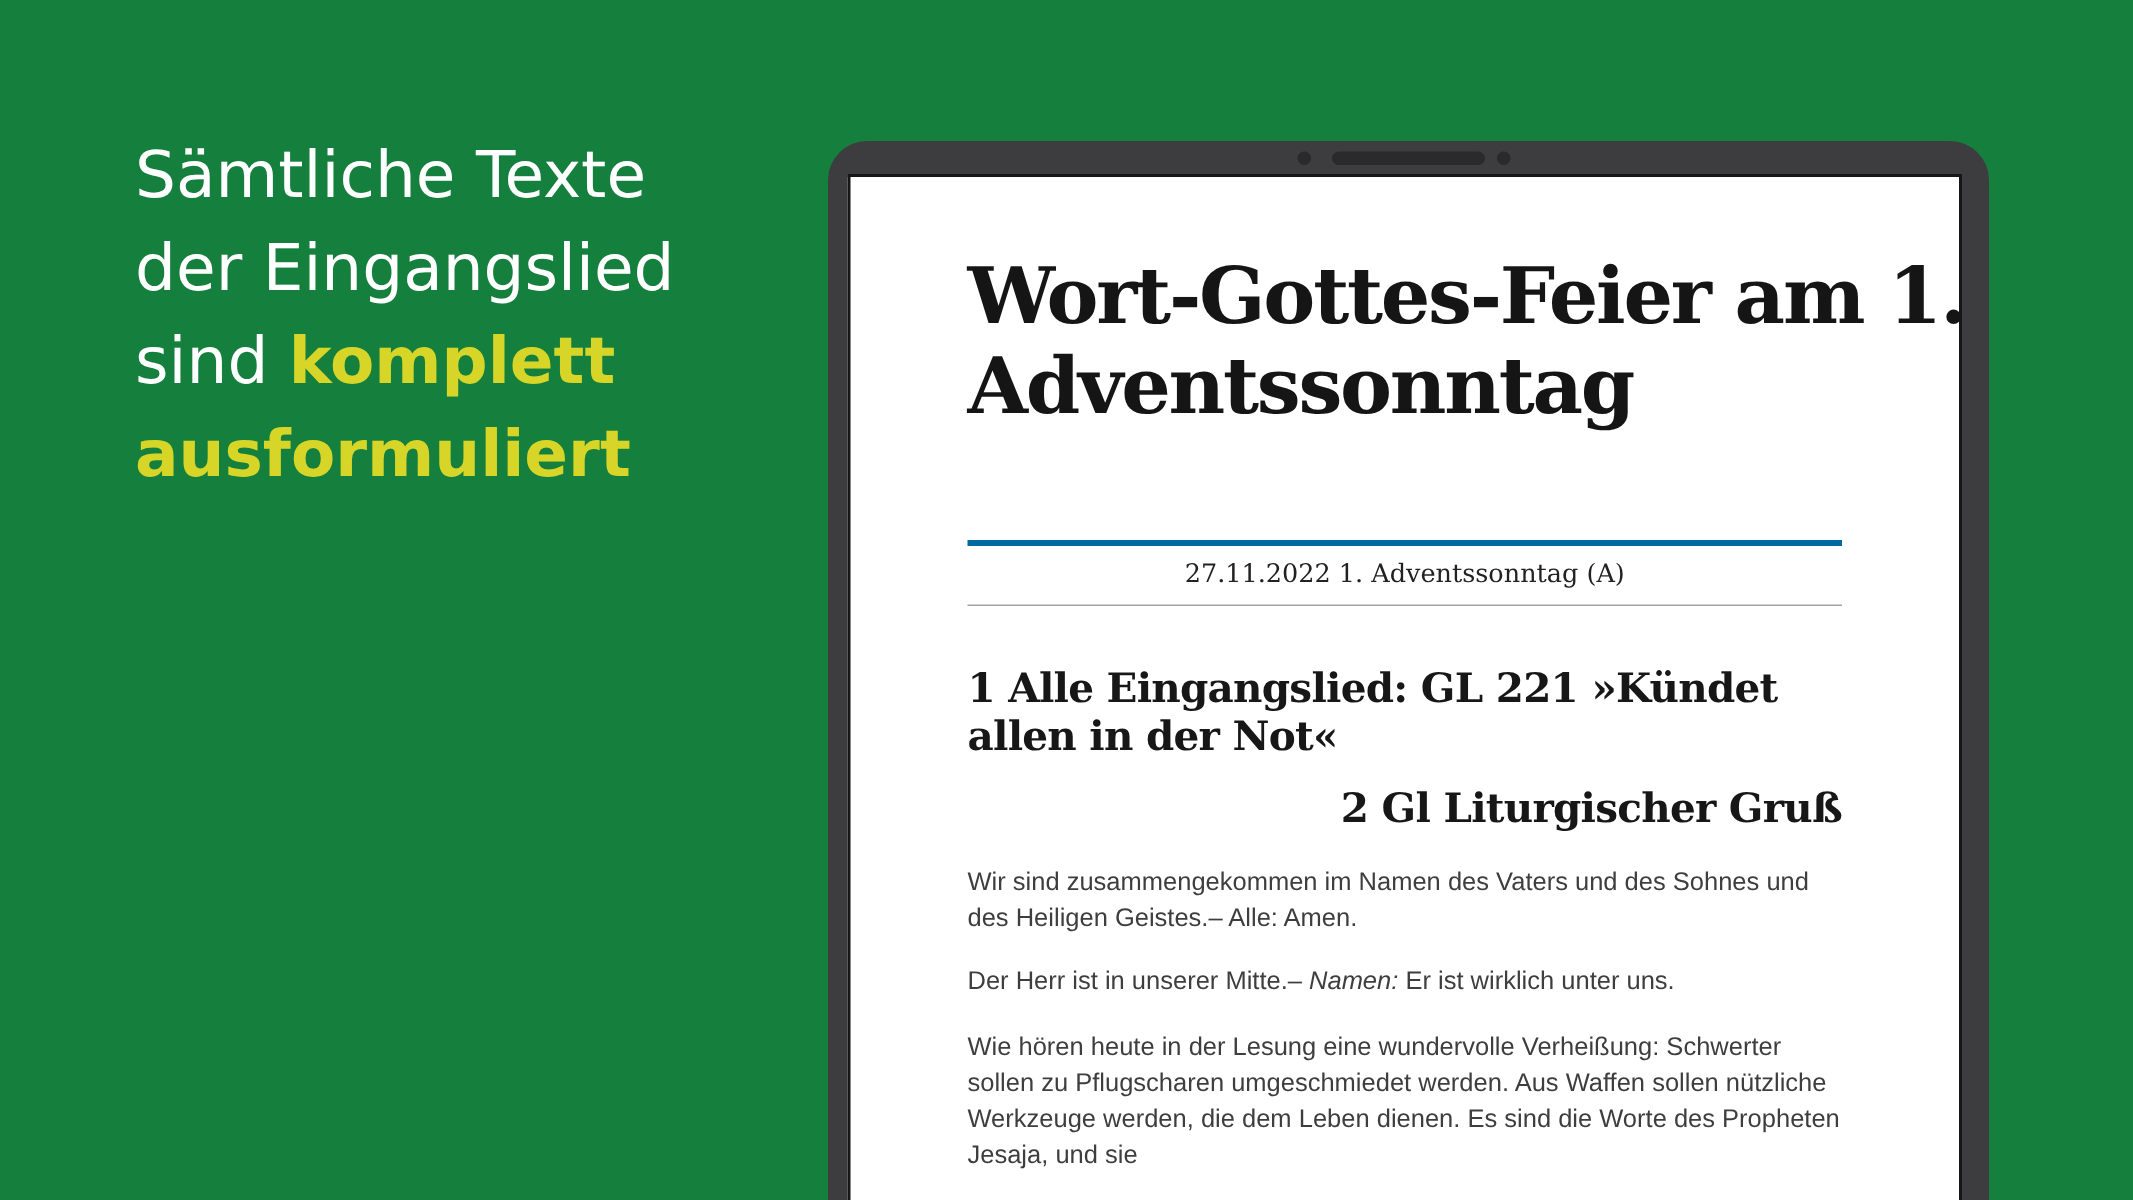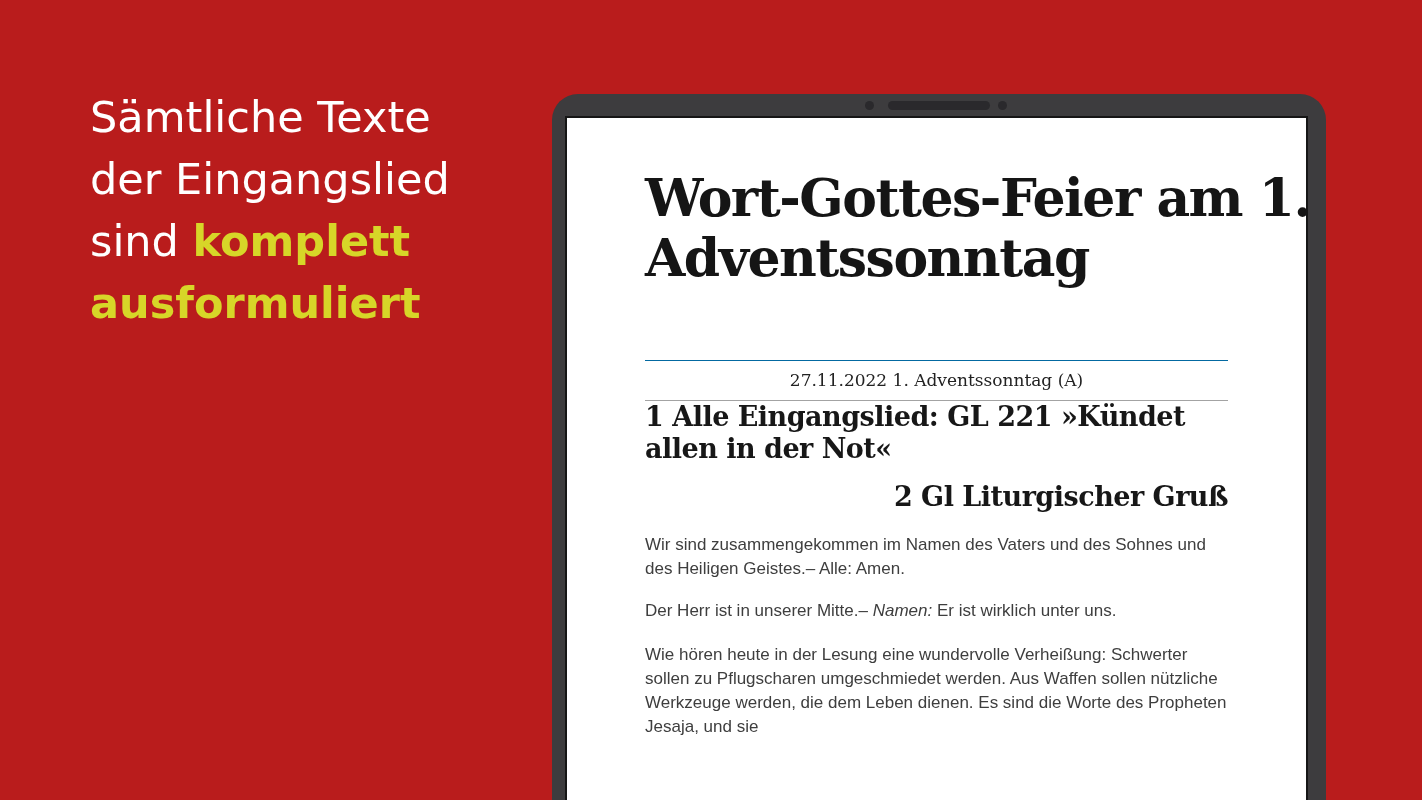--- a/index.html
+++ b/index.html
@@ -6,21 +6,21 @@
   html, body { width: 1422px; height: 800px; }
   body {
     background: #545254;
     font-family: "DejaVu Sans", sans-serif;
     overflow: hidden;
   }
   .canvas {
     position: relative;
     width: 1422px;
     height: 800px;
-    background: #b91c1c;
+    background: #15803d;
     overflow: hidden;
   }
 
   
   .headline {
     position: absolute;
     left: 90px;
     top: 86px;
     font-size: 43px;
     line-height: 62px;
@@ -88,37 +88,37 @@
     font-family: "DejaVu Serif", serif;
     font-weight: 700;
     font-size: 52px;
     line-height: 60px;
     letter-spacing: -1.5px;
     color: #151515;
     white-space: nowrap;
   }
   .datebox {
     margin-top: 72px;
-    border-top: 1px solid #0369a1;
+    border-top: 4px solid #0369a1;
     border-bottom: 1px solid #a3a3a3;
     padding: 9px 0 10px 0;
     text-align: center;
     font-family: "DejaVu Serif", serif;
     font-size: 17px;
     color: #222222;
   }
   .doc-h2 {
     font-family: "DejaVu Serif", serif;
     font-weight: 700;
     font-size: 27px;
     line-height: 32px;
     letter-spacing: -0.5px;
     color: #171717;
   }
-  .h2-first  { }
+  .h2-first  { margin-top: 40px; }
   .h2-second { margin-top: 16px; text-align: right; }
   .h2-third  { margin-top: 32px; }
   .doc-p {
     font-family: "Liberation Sans", sans-serif;
     font-size: 17px;
     line-height: 24px;
     color: #3e3e3e;
   }
   .p-first  { margin-top: 20px; }
   .p-second { margin-top: 18px; }

